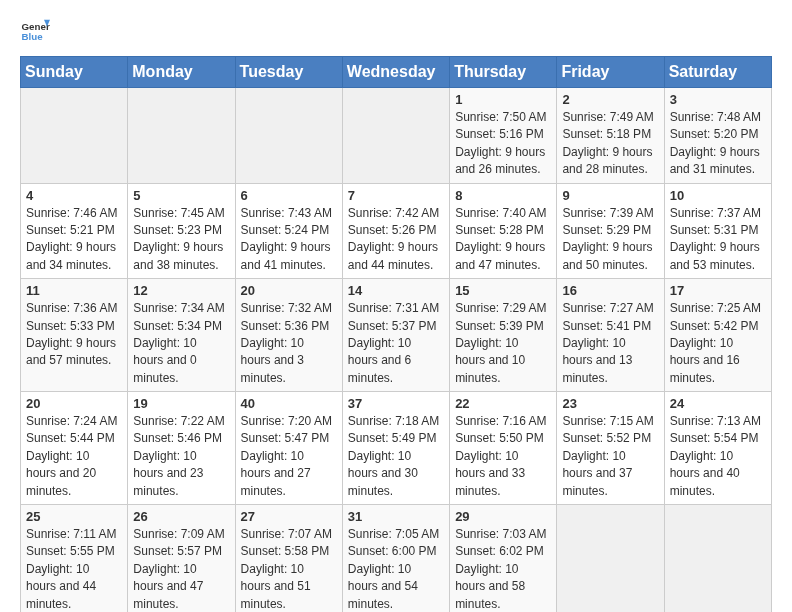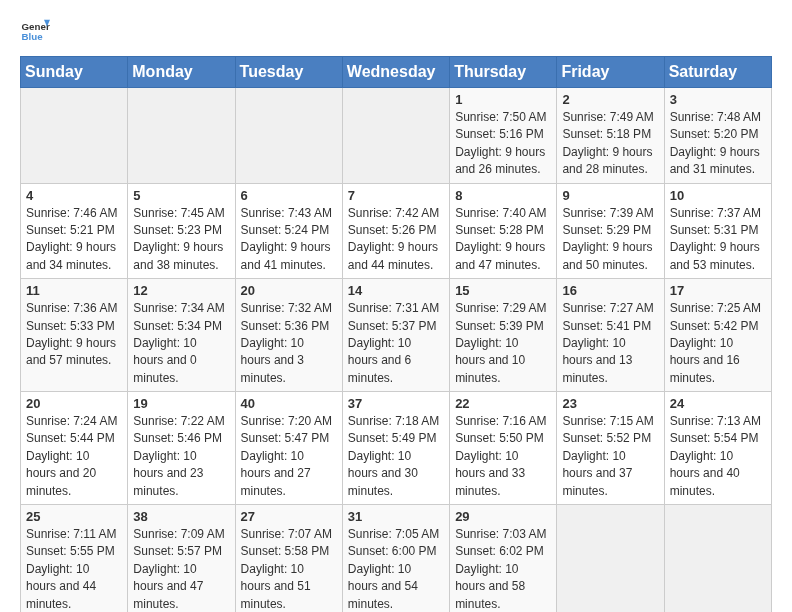--- a/index.html
+++ b/index.html
@@ -215,21 +215,21 @@
           <div class="day-number">24</div>
           <div class="day-info">Sunrise: 7:13 AM<br>Sunset: 5:54 PM<br>Daylight: 10 hours and 40 minutes.</div>
         </td>
       </tr>
       <tr>
         <td>
           <div class="day-number">25</div>
           <div class="day-info">Sunrise: 7:11 AM<br>Sunset: 5:55 PM<br>Daylight: 10 hours and 44 minutes.</div>
         </td>
         <td>
-          <div class="day-number">38</div>
+          <div class="day-number">26</div>
           <div class="day-info">Sunrise: 7:09 AM<br>Sunset: 5:57 PM<br>Daylight: 10 hours and 47 minutes.</div>
         </td>
         <td>
           <div class="day-number">27</div>
           <div class="day-info">Sunrise: 7:07 AM<br>Sunset: 5:58 PM<br>Daylight: 10 hours and 51 minutes.</div>
         </td>
         <td>
           <div class="day-number">31</div>
           <div class="day-info">Sunrise: 7:05 AM<br>Sunset: 6:00 PM<br>Daylight: 10 hours and 54 minutes.</div>
         </td>

